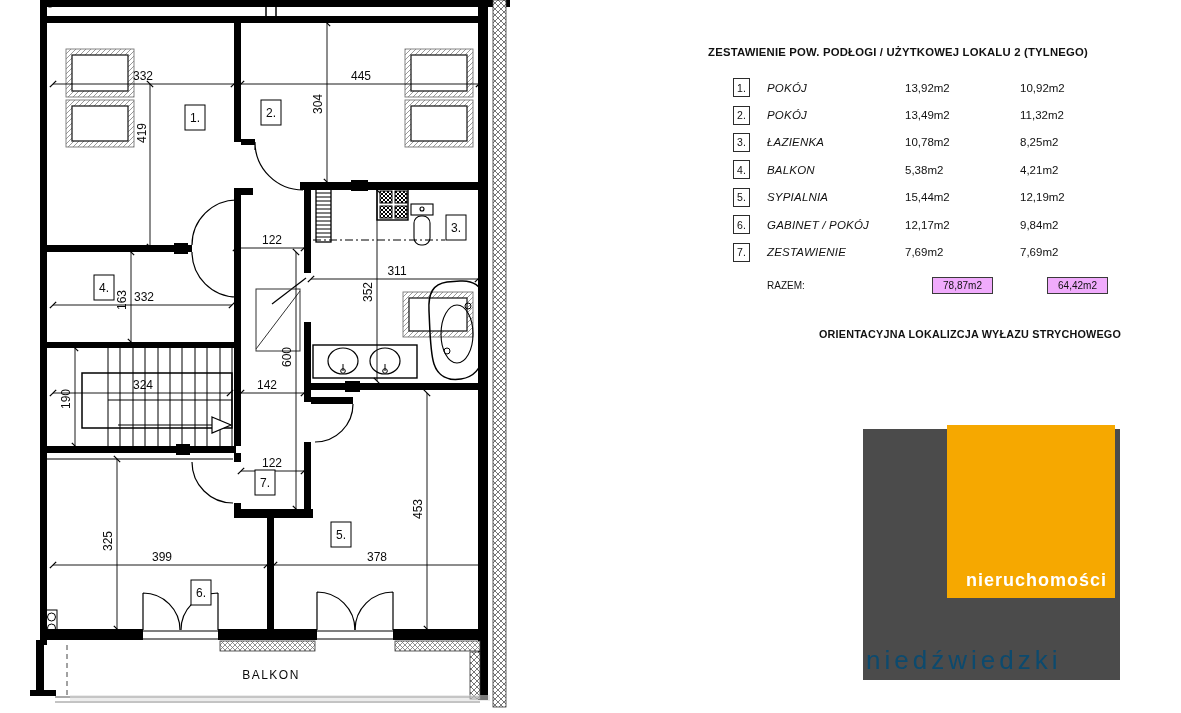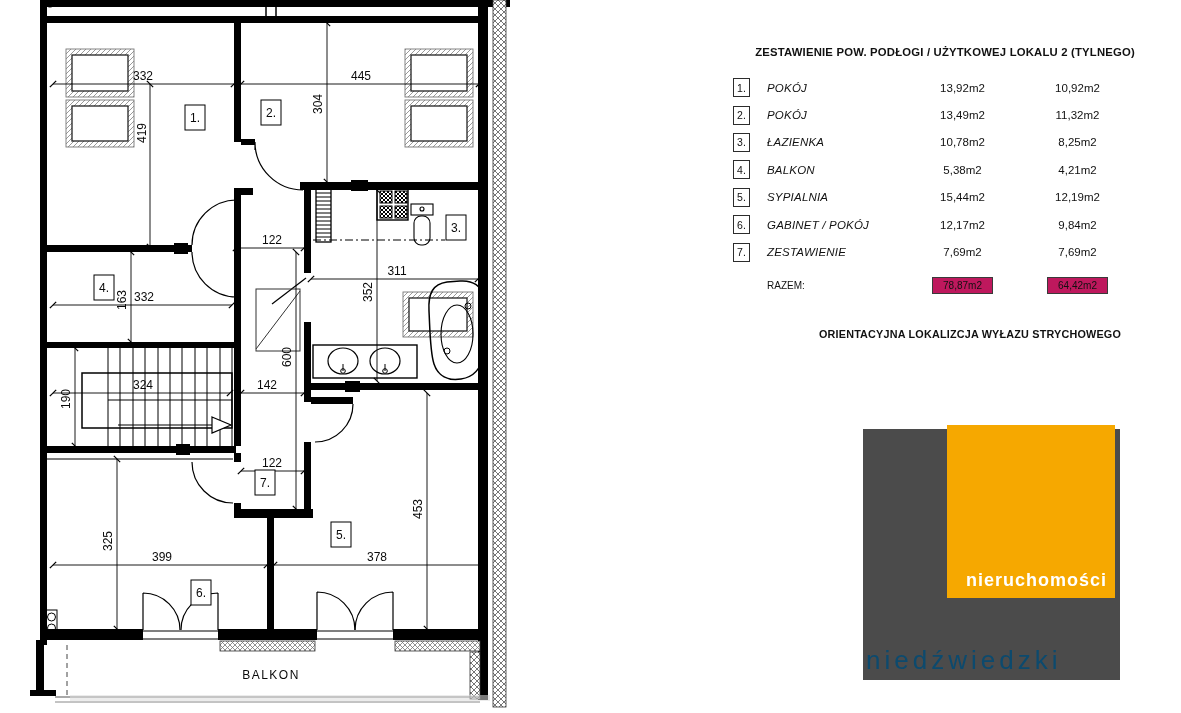--- a/index.html
+++ b/index.html
@@ -1,33 +1,33 @@
 <!DOCTYPE html>
 <html><head>
 <meta charset="utf-8">
 <style>
   html,body{margin:0;padding:0;background:#fff;}
   body{width:1181px;height:713px;position:relative;overflow:hidden;
        font-family:"Liberation Sans",sans-serif;color:#111;}
   
   #plan{position:absolute;left:0;top:0;}
   
-  .tbl-title{position:absolute;left:733px;top:46px;width:402px;text-align:right;
+  .tbl-title{position:absolute;left:697px;top:46px;width:402px;text-align:center;
              font-size:11.3px;font-weight:bold;letter-spacing:.2px;}
   .tbl{position:absolute;left:733px;top:74px;width:402px;}
   .tbl-row{display:grid;grid-template-columns:22px 150px 115px 115px;
            align-items:center;height:27.4px;font-size:11.5px;}
   .no-box{width:15px;height:17px;border:1.2px solid #2c2c2c;display:flex;
           align-items:center;justify-content:center;font-size:10.5px;background:#fff;}
   .r-name{padding-left:12px;letter-spacing:.2px;font-style:italic;}
-  .r-val{text-align:center;}
+  .r-val{text-align:left;}
   .total-row{display:grid;grid-template-columns:22px 150px 115px 115px;
              align-items:center;height:30px;margin-top:5px;font-size:10px;}
   .total-label{grid-column:2;padding-left:12px;}
-  .total-box{justify-self:center;border:1.2px solid #3a3a3a;padding:2px 10px;background:#be185d;text-align:center;}
+  .total-box{justify-self:center;border:1.2px solid #3a3a3a;padding:2px 10px;background:#f0abfc;text-align:center;}
   .note{position:absolute;left:795px;top:328px;width:350px;text-align:center;
         font-size:10.8px;font-weight:bold;letter-spacing:.2px;}
   
   .logo-gray{position:absolute;left:863px;top:429px;width:257px;height:251px;background:#4b4b4b;}
   .logo-yellow{position:absolute;left:947px;top:425px;width:168px;height:173px;background:#F6A800;}
   .logo-word1{position:absolute;left:947px;top:570px;width:160px;text-align:right;
               color:#fff;font-size:18px;letter-spacing:1px;font-weight:bold;}
   .logo-word2{position:absolute;left:866px;top:645px;width:250px;color:#0c4a6e;
               font-size:26px;letter-spacing:4px;}
   text{font-family:"Liberation Sans",sans-serif;}

